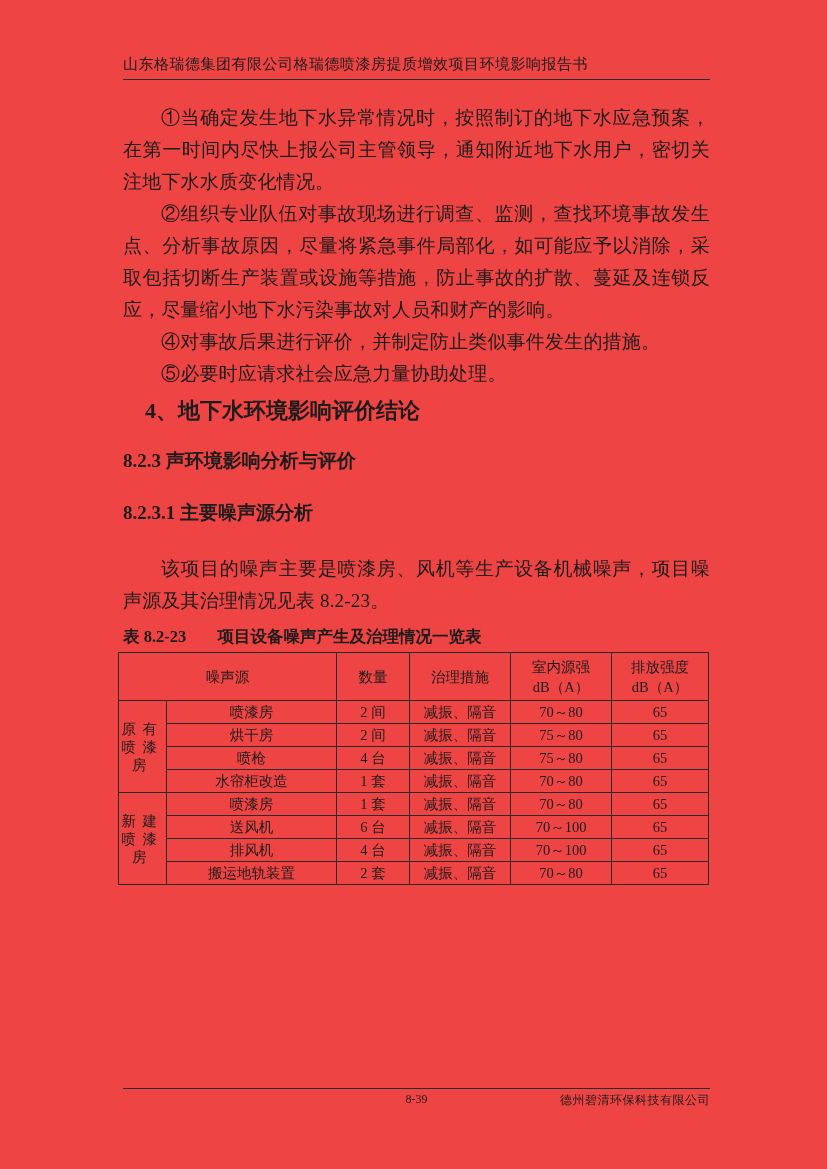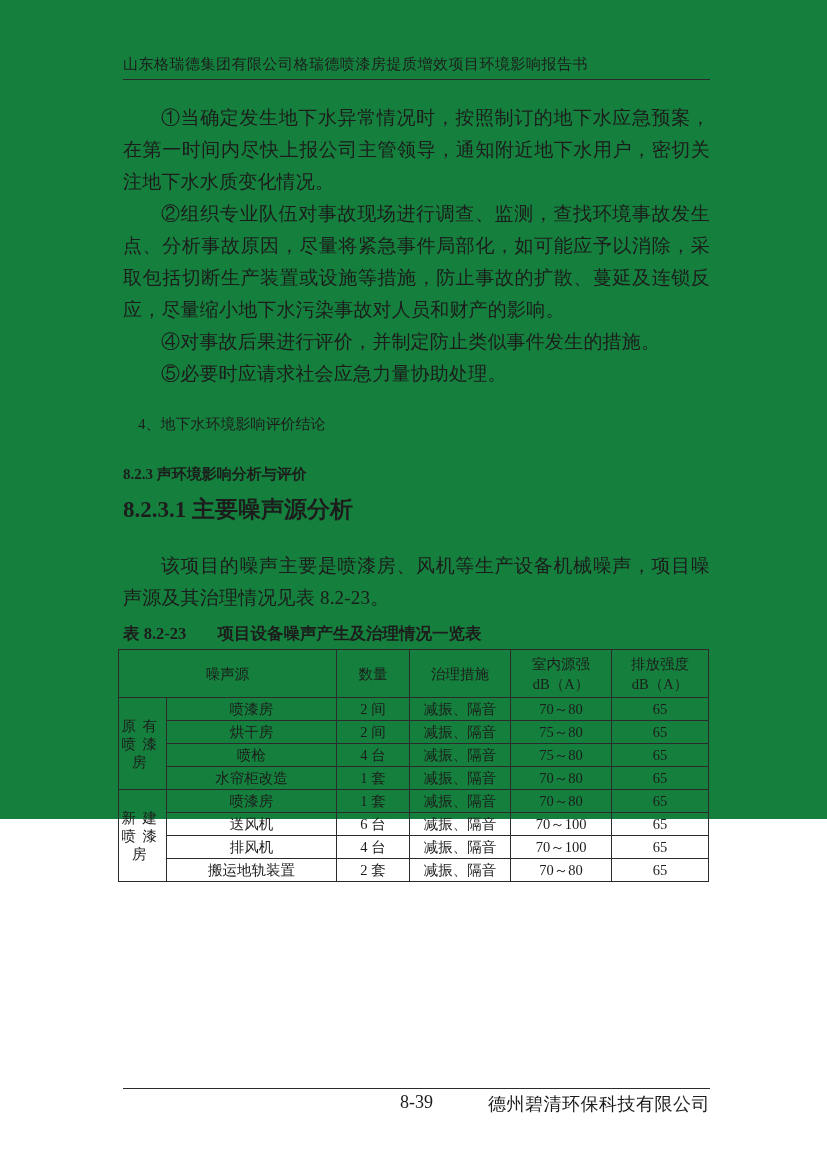--- a/index.html
+++ b/index.html
@@ -5,21 +5,21 @@
   * { margin: 0; padding: 0; box-sizing: border-box; }
   html, body { background: #ffffff; }
   body {
     width: 827px;
     height: 1169px;
     position: relative;
     font-family: "Liberation Serif", "DejaVu Serif", serif;
     color: #1c1c1c;
     overflow: hidden;
   }
-  .page { position: relative; width: 827px; height: 819px; background: #15803d; }
+  .page { position: relative; width: 827px; height: 1169px; background: #ef4444; }
 
   
   .doc-header {
     position: absolute;
     left: 123px; right: 117px; top: 55px;
     display: flex;
     justify-content: space-between;
     align-items: flex-end;
     font-size: 15px;
     letter-spacing: 0.5px;
@@ -33,36 +33,36 @@
     left: 123px; right: 117px; top: 102px;
   }
   .para {
     font-size: 19px;
     line-height: 32px;
     text-indent: 2em;
     text-align: justify;
     letter-spacing: 0.2px;
   }
   .heading-l2 {
-    font-size: 15px;
-    font-weight: normal;
+    font-size: 22px;
+    font-weight: bold;
     line-height: 32px;
-    margin-top: 18px;
+    margin-top: 5px;
     padding-left: 1em;
   }
   .heading-823 {
-    font-size: 15px;
+    font-size: 19px;
     font-weight: bold;
     line-height: 24px;
     margin-top: 22px;
   }
   .heading-8231 {
-    font-size: 23px;
+    font-size: 19px;
     line-height: 24px;
-    margin-top: 12px;
+    margin-top: 28px;
   }
   .para-noise { margin-top: 28px; }
 
   
   .table-title {
     margin-top: 7px;
     text-align: left;
     font-size: 16.5px;
     font-weight: bold;
     line-height: 26px;
@@ -92,21 +92,21 @@
     line-height: 24px;
     padding: 0 6px;
   }
 
   
   .doc-footer {
     position: absolute;
     left: 123px; right: 117px; top: 1088px;
     border-top: 1.5px solid #2b2b2b;
     padding-top: 3px;
-    font-size: 18px;
+    font-size: 12px;
     height: 26px;
     text-decoration: underline;
   }
   .doc-footer .page-num {
     position: absolute;
     left: 0; right: 0;
     text-align: center;
   }
   .doc-footer .company {
     position: absolute;

